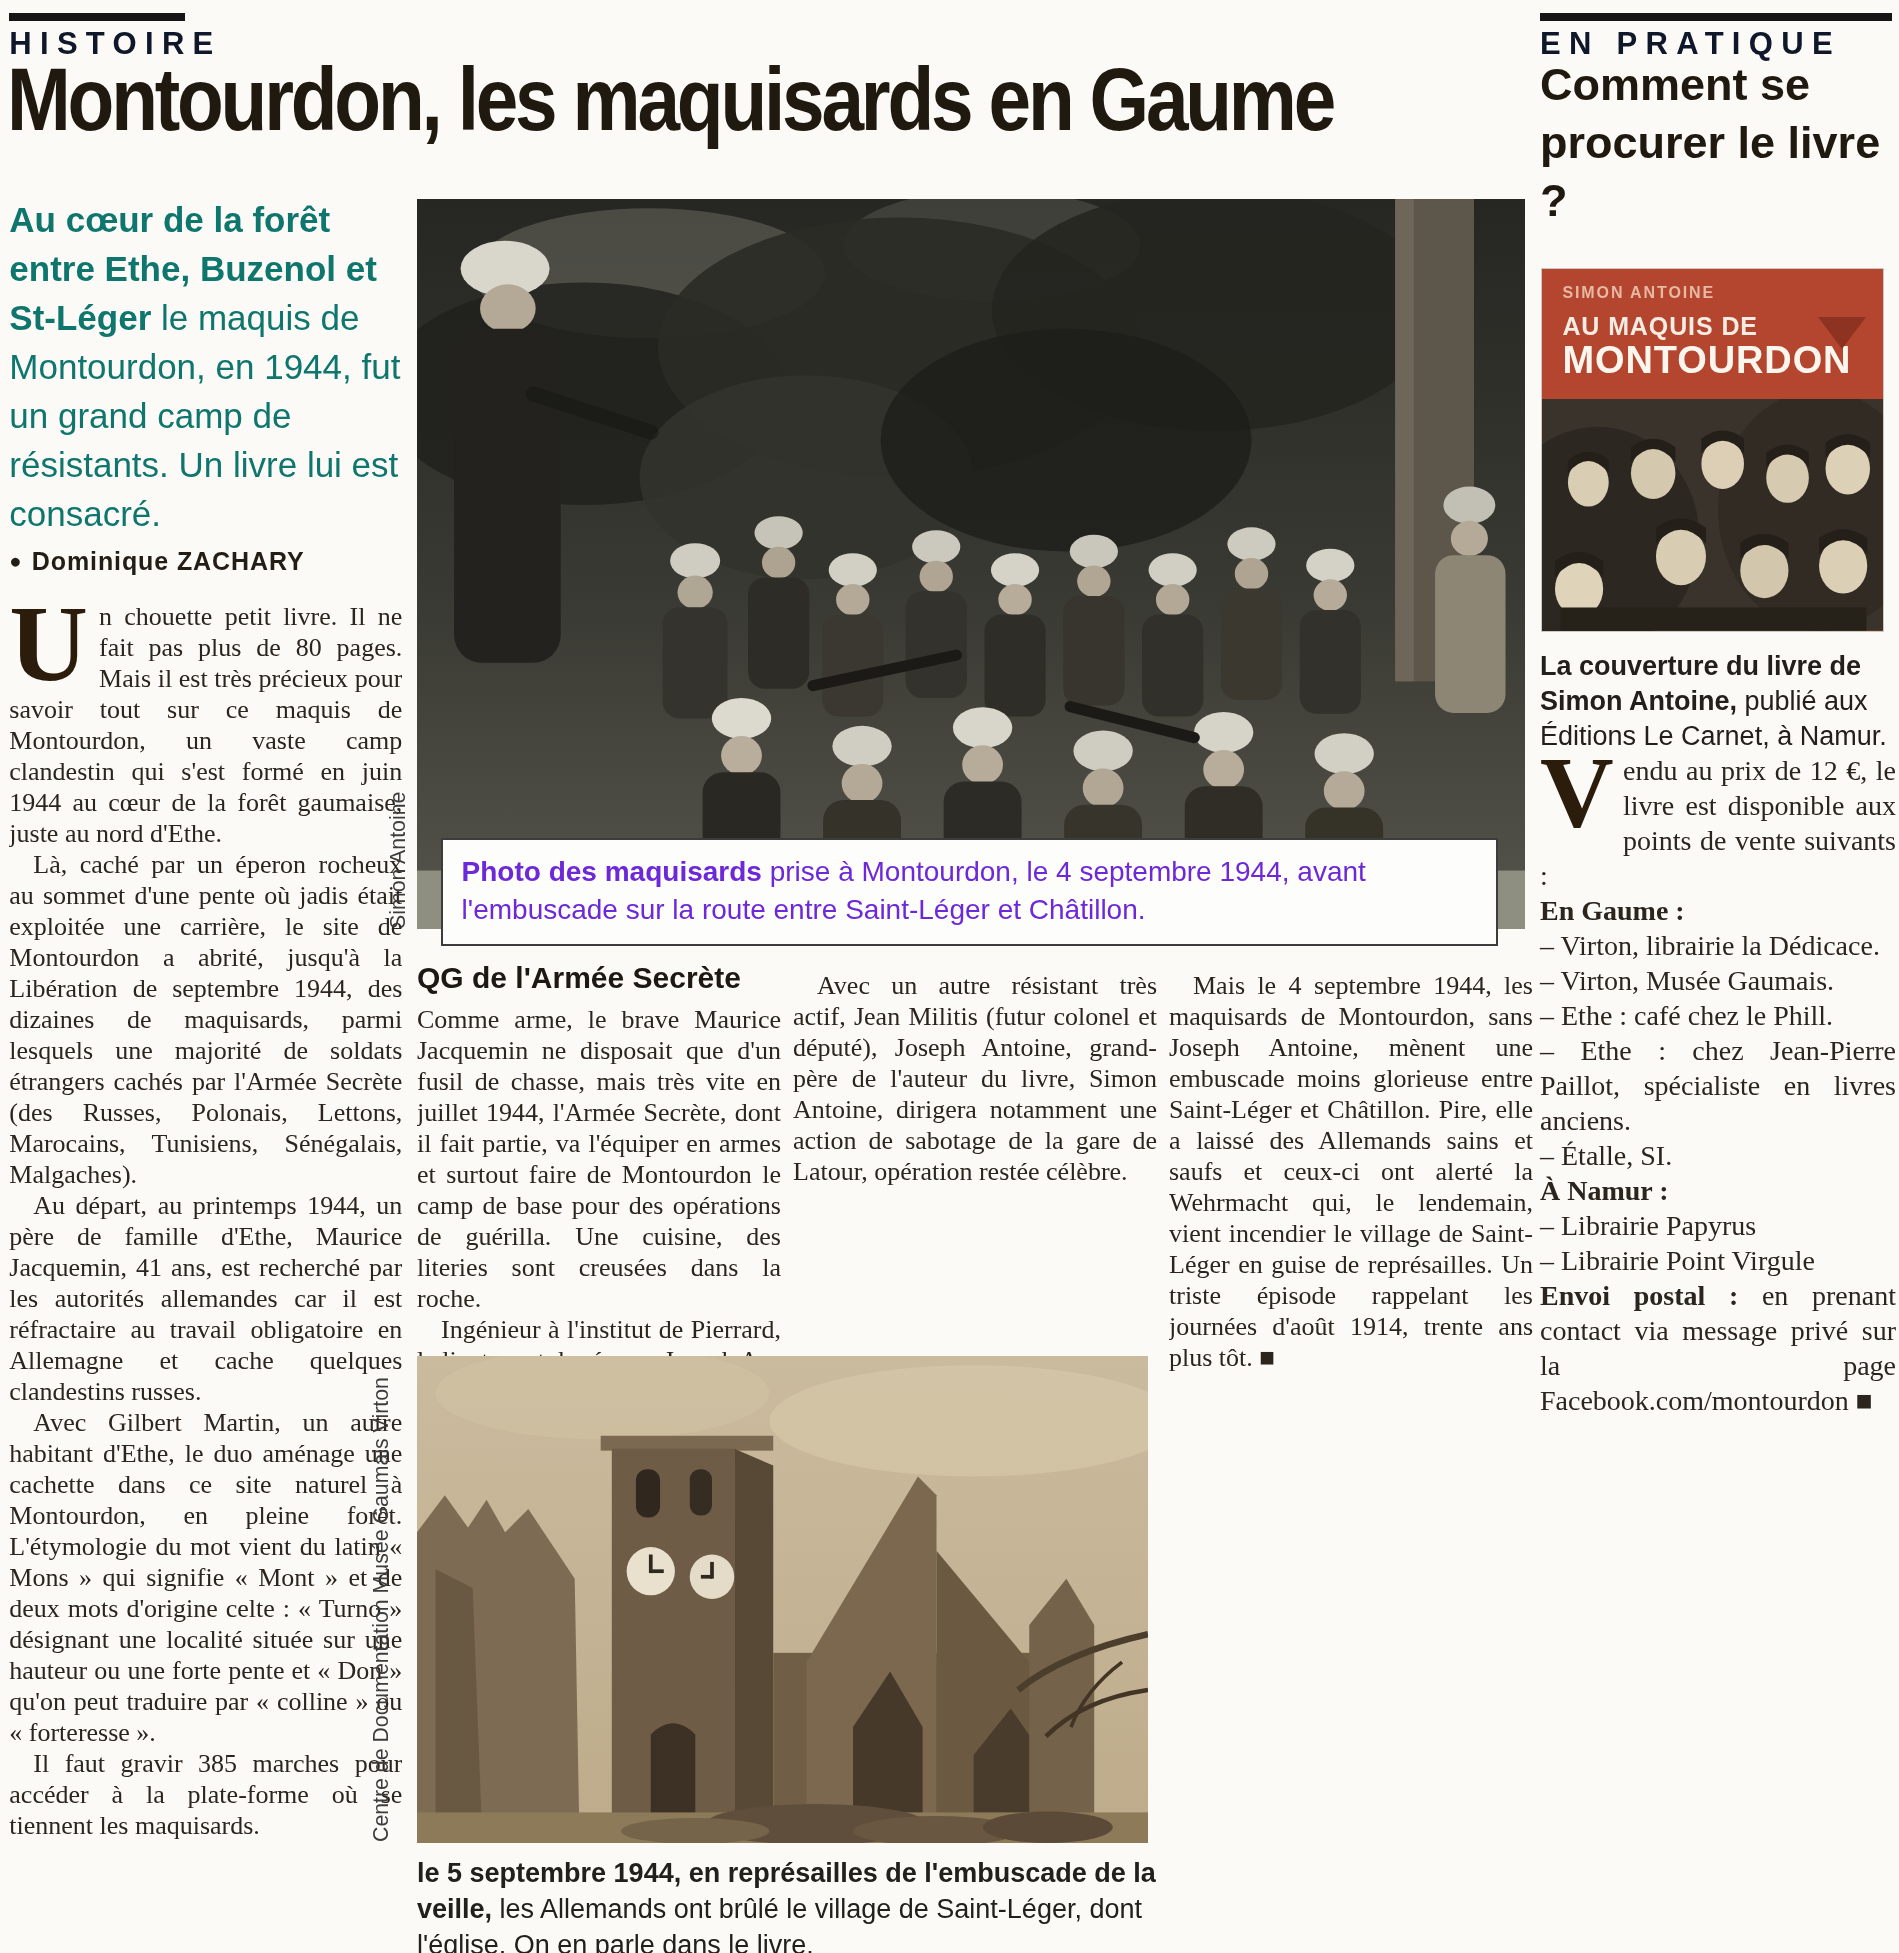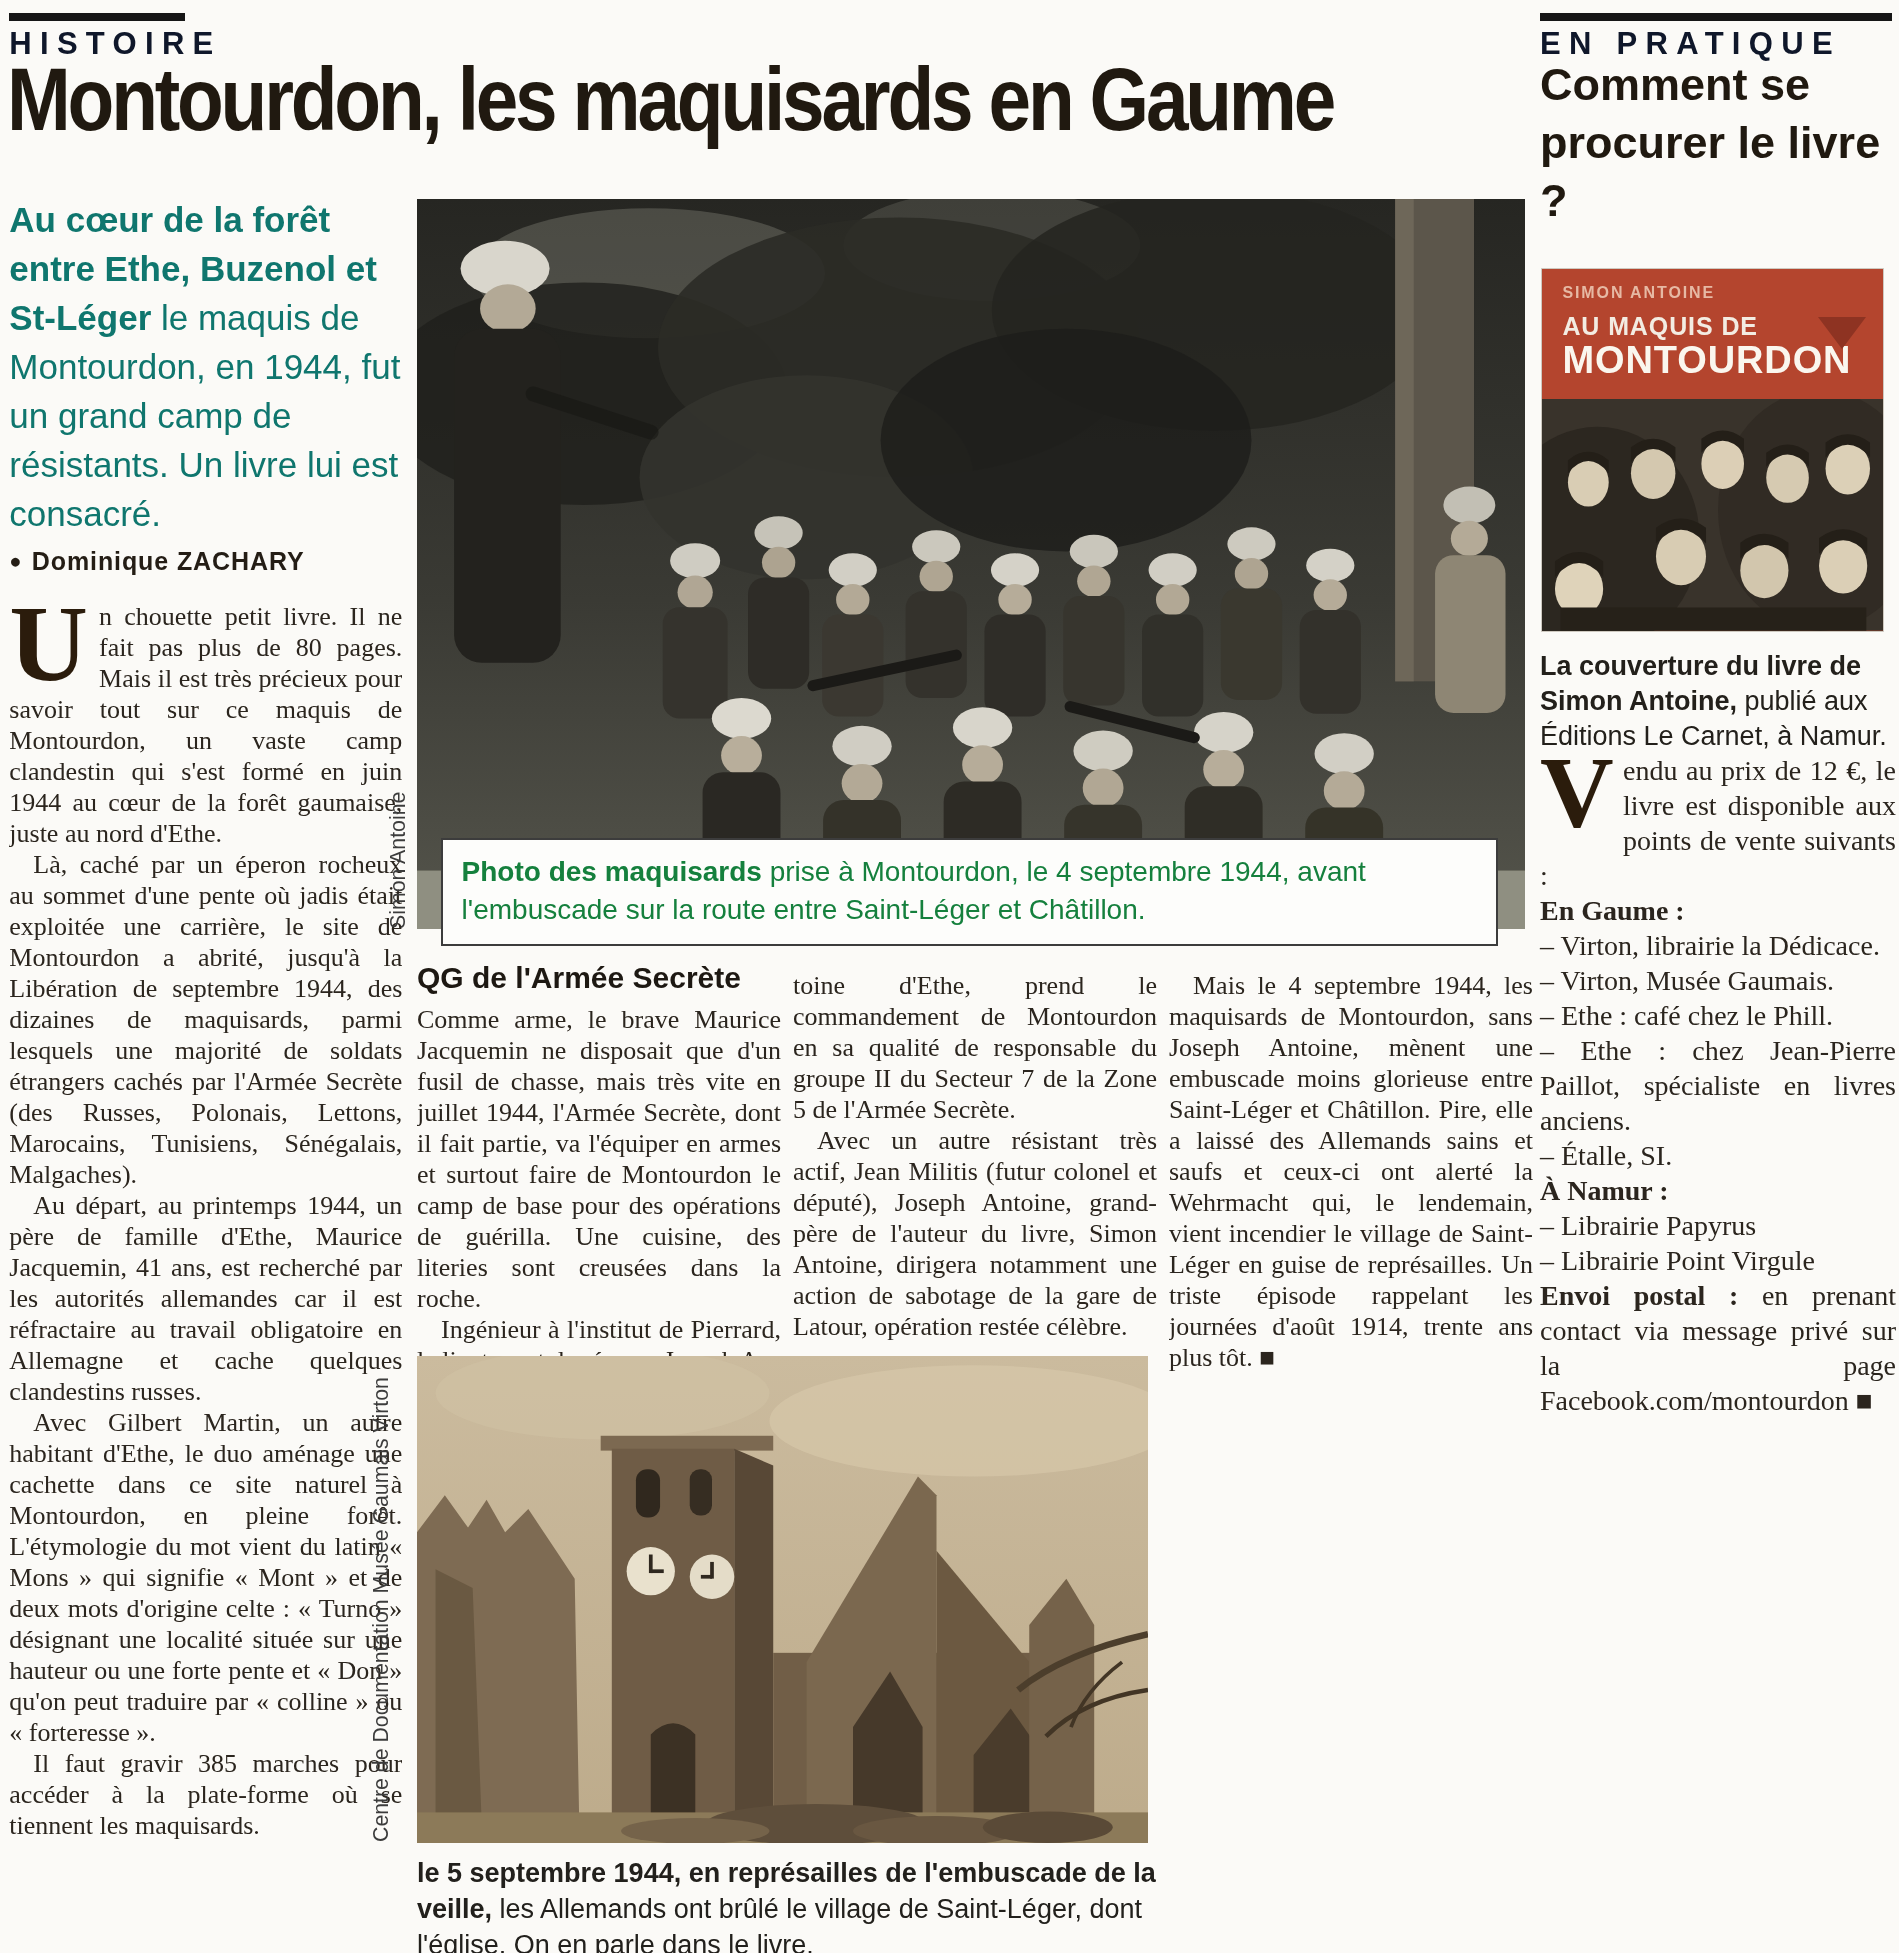--- a/index.html
+++ b/index.html
@@ -54,21 +54,21 @@
     position:absolute; font-family:"Liberation Sans","DejaVu Sans",sans-serif;
     font-size:21.3px; color:#3c3c3c;
     writing-mode:vertical-rl; transform:rotate(180deg); white-space:nowrap;
   }
   #main-credit { left:386px; top:781px; height:148px; }
   #church-credit { left:369px; top:1350px; height:492px; }
   .caption-box {
     position:absolute; left:441px; top:838px; width:1057px;
     background:#fdfdfb; border:2.8px solid #3c3c3c; padding:13px 18.6px 15px 18.6px;
     font-family:"Liberation Sans","DejaVu Sans",sans-serif;
-    font-size:28px; line-height:38px; color:#15803d;
+    font-size:28px; line-height:38px; color:#6d28d9;
   }
   .caption-box b, .photo-caption b { font-weight:bold; }
   
   .subhead {
     position:absolute; left:417px; top:961px; width:362px;
     font-family:"Liberation Sans","DejaVu Sans",sans-serif;
     font-weight:bold; font-size:30px; color:#1d1812;
   }
   #colA { left:417px; top:1004px; width:364px; height:352px; }
   #colB { left:793px; top:970px; width:364px; height:390px; }
@@ -243,21 +243,20 @@
   <div class="caption-box">
     <b>Photo des maquisards</b><span> prise à Montourdon, le 4 septembre 1944, avant l'embuscade sur la route entre Saint-Léger et Châtillon.</span>
   </div>
 
   <div class="subhead">QG de l'Armée Secrète</div>
   <div class="bodycol" id="colA">
     <p class="noindent">Comme arme, le brave Maurice Jacquemin ne disposait que d'un fusil de chasse, mais très vite en juillet 1944, l'Armée Secrète, dont il fait partie, va l'équiper en armes et surtout faire de Montourdon le camp de base pour des opérations de guérilla. Une cuisine, des literies sont creusées dans la roche.</p>
     <p>Ingénieur à l'institut de Pierrard, le lieutenant de réserve Joseph An-</p>
   </div>
   <div class="bodycol" id="colB">
-    <p class="noindent">toine d'Ethe, prend le commandement de Montourdon en sa qualité de responsable du groupe II du Secteur 7 de la Zone 5 de l'Armée Secrète.</p>
     <p>Avec un autre résistant très actif, Jean Militis (futur colonel et député), Joseph Antoine, grand-père de l'auteur du livre, Simon Antoine, dirigera notamment une action de sabotage de la gare de Latour, opération restée célèbre.</p>
   </div>
   <div class="bodycol" id="colC">
     <p>Mais le 4 septembre 1944, les maquisards de Montourdon, sans Joseph Antoine, mènent une embuscade moins glorieuse entre Saint-Léger et Châtillon. Pire, elle a laissé des Allemands sains et saufs et ceux-ci ont alerté la Wehrmacht qui, le lendemain, vient incendier le village de Saint-Léger en guise de représailles. Un triste épisode rappelant les journées d'août 1914, trente ans plus tôt. ■</p>
   </div>
 
   <div id="church-photo">
     <svg viewBox="0 0 788 525" preserveAspectRatio="none">
       <defs>
         <linearGradient id="sky" x1="0" y1="0" x2="0" y2="1">

